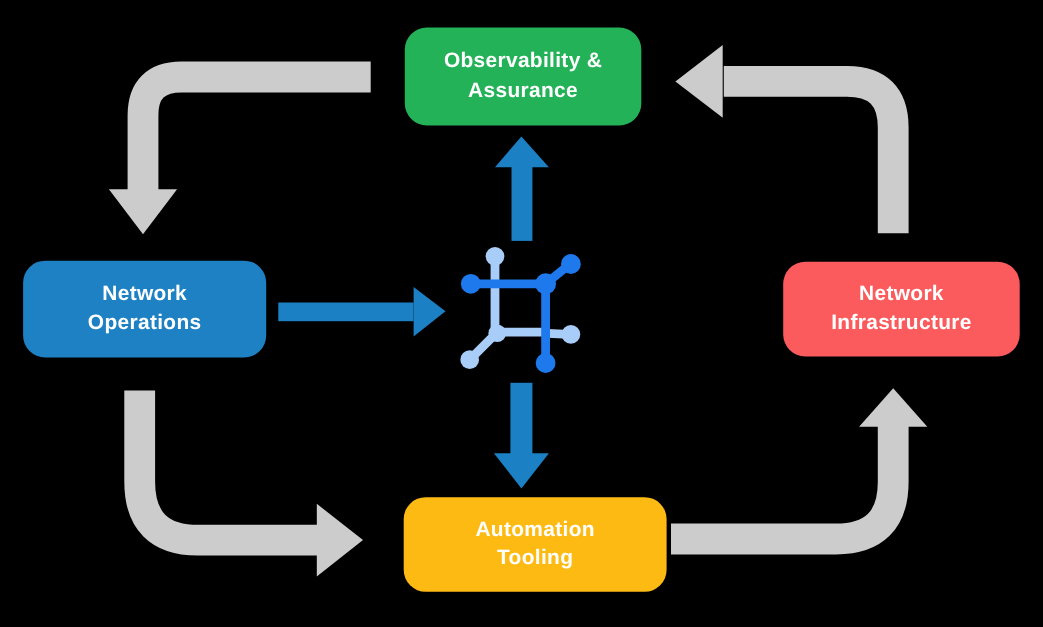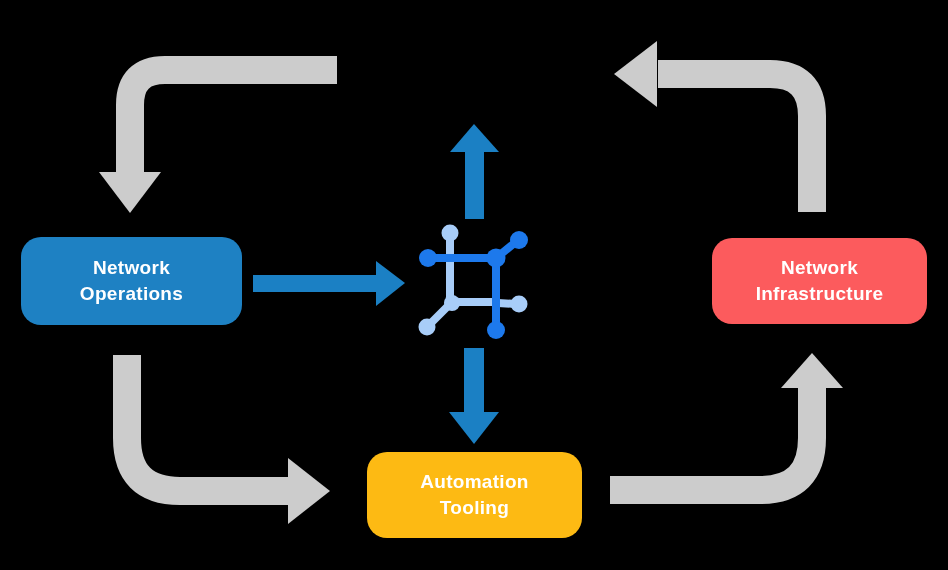--- a/index.html
+++ b/index.html
@@ -34,21 +34,21 @@
     font-weight: 600;
     line-height: 1.38;
     letter-spacing: 0.3px;
   }
   .node .label {
     white-space: pre-line;
   }
   .node-observability { left: 368px; top: 25px;  width: 215px; height: 89px; }
   .node-operations    { left: 21px;  top: 237px; width: 221px; height: 88px; }
   .node-infrastructure{ left: 712px; top: 238px; width: 215px; height: 86px; }
-  .node-automation    { left: 367px; top: 452px; width: 215px; height: 86px; }
+  .node-automation    { left: 367px; top: 452px; width: 239px; height: 86px; }
 </style>
 </head>
 <body>
 
 <div class="canvas">
 
   <svg class="arrow-layer" width="948" height="570" viewBox="0 0 948 570">
 
     <g>
       <g fill="none" stroke-width="28" stroke="#CCCCCC">
@@ -102,20 +102,24 @@
       </g>
       <g stroke="none" fill="#1D79EC">
         <circle cx="428" cy="258" r="9"></circle>
         <circle cx="496" cy="258" r="9.5"></circle>
         <circle cx="496" cy="330" r="9"></circle>
         <circle cx="519" cy="240" r="9"></circle>
       </g>
     </g>
   </svg>
 
+  <div class="node node-observability" style="background: rgb(35, 178, 88);">
+    <span class="label">Observability &amp;
+Assurance</span>
+  </div>
 
   <div class="node node-operations" style="background: rgb(30, 129, 195);">
     <span class="label">Network
 Operations</span>
   </div>
 
   <div class="node node-infrastructure" style="background: rgb(252, 91, 93);">
     <span class="label">Network
 Infrastructure</span>
   </div>

